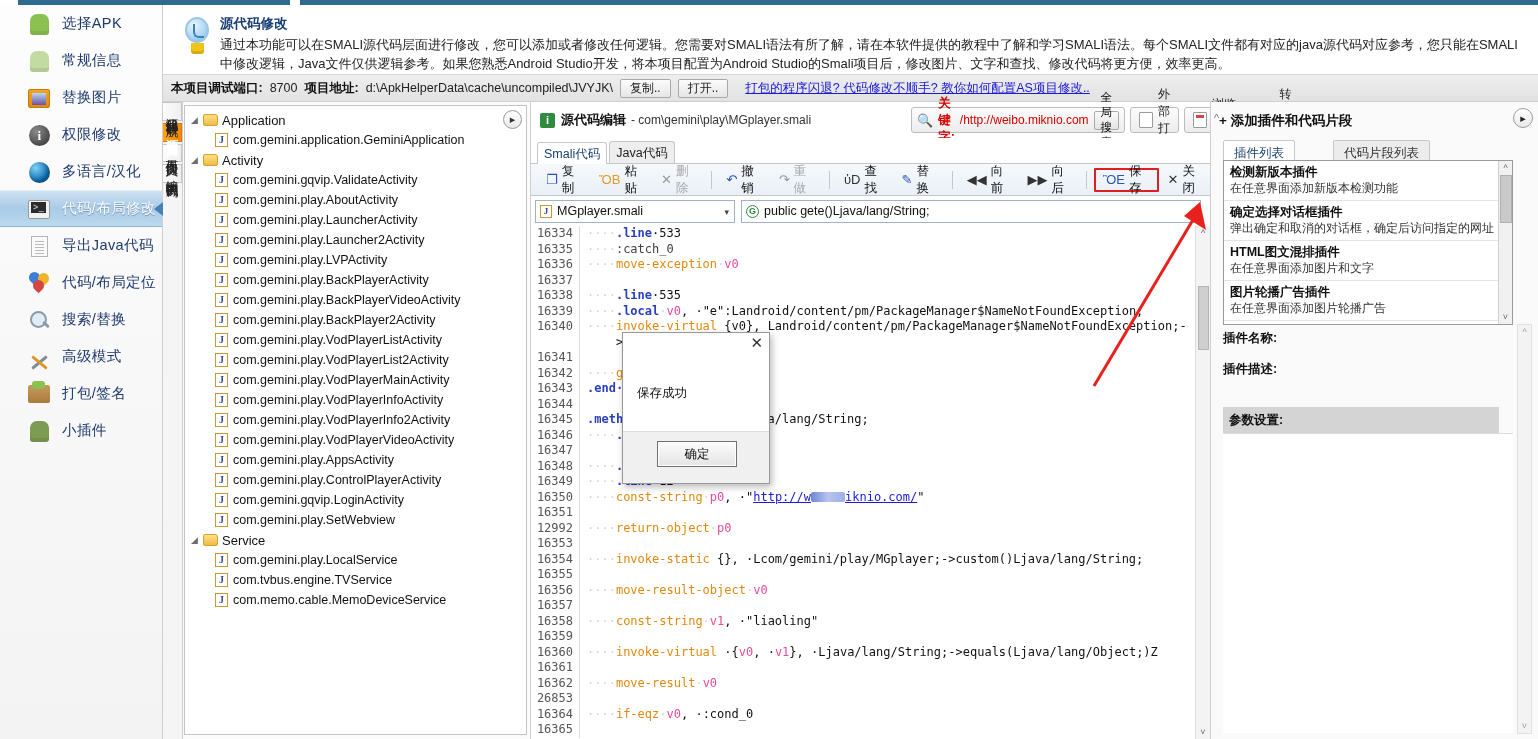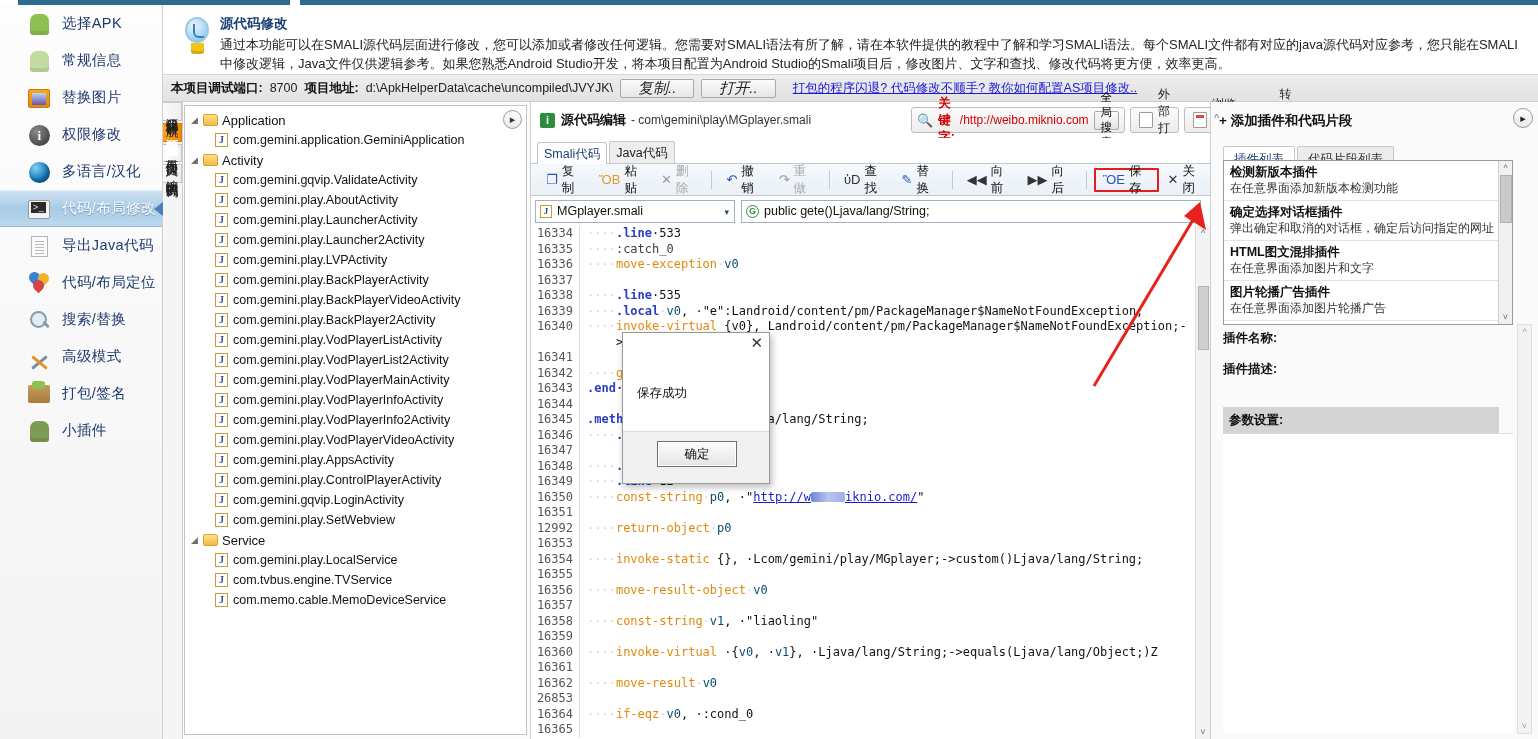--- a/index.html
+++ b/index.html
@@ -97,24 +97,24 @@
   .projbar {
     position:absolute; left:163px; top:75px; width:1375px; height:27px;
     background:linear-gradient(to bottom,#eeeeee,#e2e2e2);
     border-bottom:1px solid #cfcfcf;
     display:flex; align-items:center; gap:7px; padding-left:8px;
     font-size:12.5px;
   }
   .projbar b{ font-weight:bold; color:#111; }
   .projbar .val{ color:#222; }
   .mini-btn{
-    height:19px; min-width:48px; padding:0 17px; font-size:15px;
+    height:19px; min-width:48px; padding:0 9px; font-size:12px;
     background:linear-gradient(to bottom,#fbfbfb,#e6e6e6);
     border:1px solid #a9a9a9; border-radius:2px; color:#222; cursor:pointer;
-    display:inline-flex; align-items:center; justify-content:center;font-style:italic;
+    display:inline-flex; align-items:center; justify-content:center;
   }
   .tip-link{ color:#1a1ad6; text-decoration:underline; font-size:12.5px; margin-left:10px; cursor:pointer; }
 
   
   .treewrap{ position:absolute; left:163px; top:102px; width:367px; height:637px; background:#fbfbfb; }
   .vtabs{ position:absolute; left:0; top:0; width:20px; height:637px; background:#f5f5f5; border-right:1px solid #cfcfcf; }
   .vtab{
     width:19px; writing-mode:vertical-rl; text-orientation:upright;
     font-size:12.5px; color:#222; text-align:center;
     border:1px solid #c6c6c6; border-left:none; background:linear-gradient(to right,#fbfbfb,#efefef);
@@ -198,40 +198,40 @@
     background:#ffffff; overflow:hidden;
     font-family:"DejaVu Sans Mono","Liberation Mono",monospace; font-size:12px;
   }
   .cl{ display:flex; height:15.5px; line-height:15.5px; white-space:pre; }
   .ln{ width:48px; text-align:right; padding-right:6px; color:#555; flex:none; }
   .gut{ width:1px; background:#dcdcdc; flex:none; margin-right:7px; }
   .ct{ flex:1; overflow:hidden; }
   .dot{ color:#d2d2d2; }
   .k-dir{ color:#2a3fc0; font-weight:bold; }
   .k-op{ color:#e08a0f; }
-  .k-reg{ color:#0c4a6e; }
+  .k-reg{ color:#ec4899; }
   .k-str{ color:#111; }
   .k-lbl{ color:#404040; }
   .k-url{ color:#1a1ad6; text-decoration:underline; }
   .blur{ display:inline-block; background:linear-gradient(90deg,#6f86d6,#b7c4ef,#9fb0e8); color:transparent;
          border-radius:2px; width:34px; height:10px; vertical-align:-1px; }
 
   .code-sb{ position:absolute; right:0; top:124px; width:15px; height:513px; background:#f3f3f3; border-left:1px solid #dcdcdc; }
   .code-sb .up, .code-sb .dn{ height:14px; text-align:center; font-size:9px; color:#666; line-height:14px; }
   .code-sb .thumb{ position:absolute; left:2px; top:60px; width:11px; height:64px; background:#cfcfcf; border:1px solid #b4b4b4; }
 
   
   .rpanel{ position:absolute; left:1210px; top:102px; width:328px; height:637px; background:#fafafa; border-left:1px solid #cfcfcf; }
   .rp-top{ position:absolute; left:0; top:0; width:328px; height:128px; }
   .rp-addrow{ position:absolute; left:8px; top:10px; font-size:13.5px; font-weight:bold; color:#111; }
   .rp-expand{ position:absolute; right:6px; top:6px; width:20px; height:20px; border-radius:50%;
               border:1px solid #9b9b9b; background:linear-gradient(#ffffff,#e9e9e9);
               display:flex; align-items:center; justify-content:center; font-size:11px; cursor:pointer; }
   .rp-arrowup{ position:absolute; left:3px; top:10px; font-size:11px; color:#777; }
-  .rp-tabs{ position:absolute; left:12px; top:44px; display:flex; align-items:center; }
+  .rp-tabs{ position:absolute; left:12px; top:38px; display:flex; align-items:center;gap:36px; }
   .rp-tab{ height:24px; line-height:24px; padding:0 10px; font-size:12.5px; border:1px solid #c7c7c7;
            background:#ececec; color:#333; margin-right:2px; cursor:pointer; border-radius:2px 2px 0 0; }
   .rp-tab.active{ background:#ffffff; color:#1a3f73; }
 
   .plist{ position:absolute; left:12px; top:58px; width:290px; height:165px; background:#fff; border:1px solid #9a9a9a; overflow:hidden; }
   .pitem{ padding:3px 6px 4px 6px; border-bottom:1px solid #e3e3e3; }
   .pitem .pn{ font-size:12.5px; font-weight:bold; color:#111; line-height:16px; }
   .pitem .pd{ font-size:12px; color:#333; line-height:16px; white-space:nowrap; overflow:hidden; }
   .plist-sb{ position:absolute; right:0; top:0; width:14px; height:163px; background:#f1f1f1; border-left:1px solid #d0d0d0; }
   .plist-sb .up,.plist-sb .dn{ height:14px; text-align:center; font-size:9px; color:#666; line-height:14px; }

